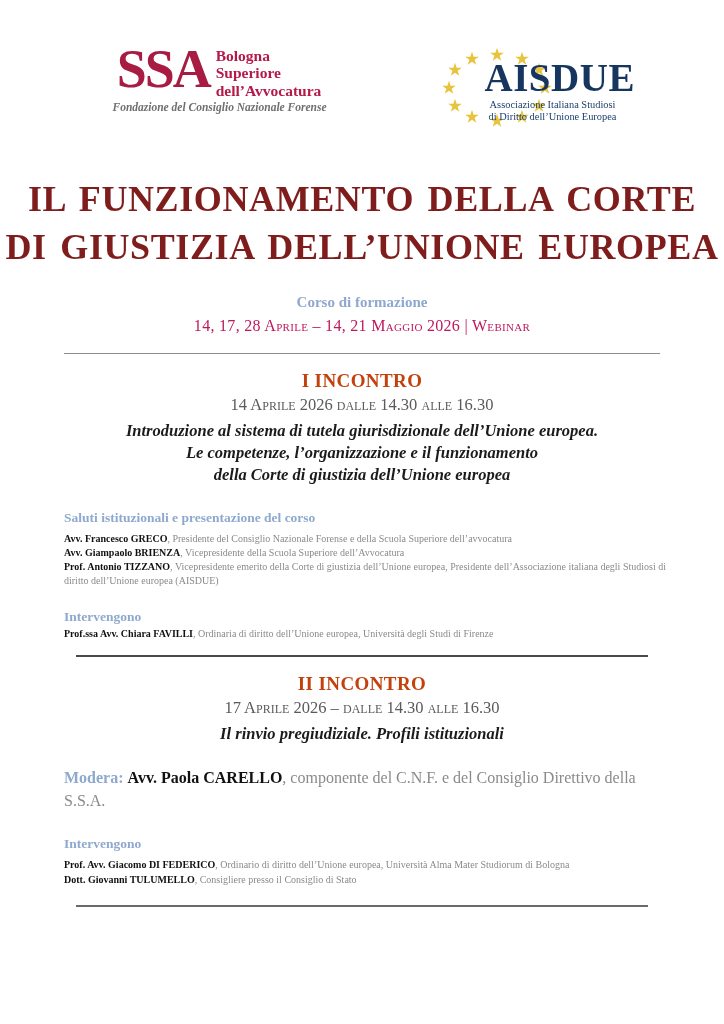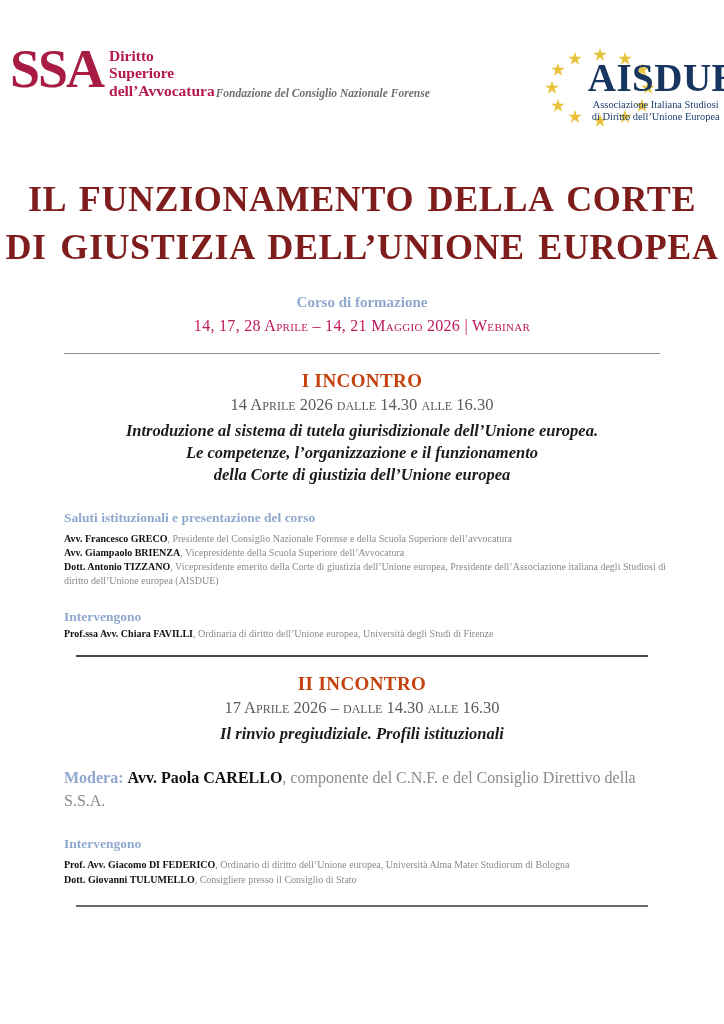--- a/index.html
+++ b/index.html
@@ -31,22 +31,22 @@
     align-items: flex-start;
     justify-content: center;
     gap: 110px;
     padding-top: 44px;
     padding-left: 10px;
   }
 
   
   .ssa-logo {
     display: flex;
-    flex-direction: row;
-    align-items: flex-end;
+    flex-direction: column;
+    align-items: center;
   }
   .ssa-main {
     display: flex;
     align-items: flex-start;
   }
   .ssa-mark {
     font-family: "Liberation Serif", "DejaVu Serif", serif;
     font-weight: bold;
     font-size: 54px;
     line-height: 0.95;
@@ -244,21 +244,21 @@
 <body>
 
 <div class="page">
 
   <div class="logo-row">
 
     <div class="ssa-logo">
       <div class="ssa-main">
         <div class="ssa-mark">SSA</div>
         <div class="ssa-words">
-          <div>Diritto</div>
+          <div>Bologna</div>
           <div>Superiore</div>
           <div>dell’Avvocatura</div>
         </div>
       </div>
       <div class="ssa-foot">Fondazione del Consiglio Nazionale Forense</div>
     </div>
 
     <div class="aisdue-logo">
       <svg class="stars-svg" viewBox="0 0 186 86" aria-hidden="true">
         <g fill="#e8c33c">
@@ -334,21 +334,21 @@
       <div>Le competenze, l’organizzazione e il funzionamento</div>
       <div>della Corte di giustizia dell’Unione europea</div>
     </div>
   </div>
 
   <div class="content">
     <div class="group-label">Saluti istituzionali e presentazione del corso</div>
 
     <p class="person"><span class="nm">Avv. Francesco GRECO</span><span class="rl">, Presidente del Consiglio Nazionale Forense e della Scuola Superiore dell’avvocatura</span></p>
     <p class="person"><span class="nm">Avv. Giampaolo BRIENZA</span><span class="rl">, Vicepresidente della Scuola Superiore dell’Avvocatura</span></p>
-    <p class="person"><span class="nm">Dott. Antonio TIZZANO</span><span class="rl">, Vicepresidente emerito della Corte di giustizia dell’Unione europea, Presidente dell’Associazione italiana degli Studiosi di diritto dell’Unione europea (AISDUE)</span></p>
+    <p class="person"><span class="nm">Prof. Antonio TIZZANO</span><span class="rl">, Vicepresidente emerito della Corte di giustizia dell’Unione europea, Presidente dell’Associazione italiana degli Studiosi di diritto dell’Unione europea (AISDUE)</span></p>
 
     <div class="group-label tight">Intervengono</div>
 
     <p class="person"><span class="nm">Prof.ssa Avv. Chiara FAVILLI</span><span class="rl">, Ordinaria di diritto dell’Unione europea, Università degli Studi di Firenze</span></p>
   </div>
 
   <div class="rule-mid"></div>
 
   <div class="meeting">
     <div class="meeting-title">II INCONTRO</div>

